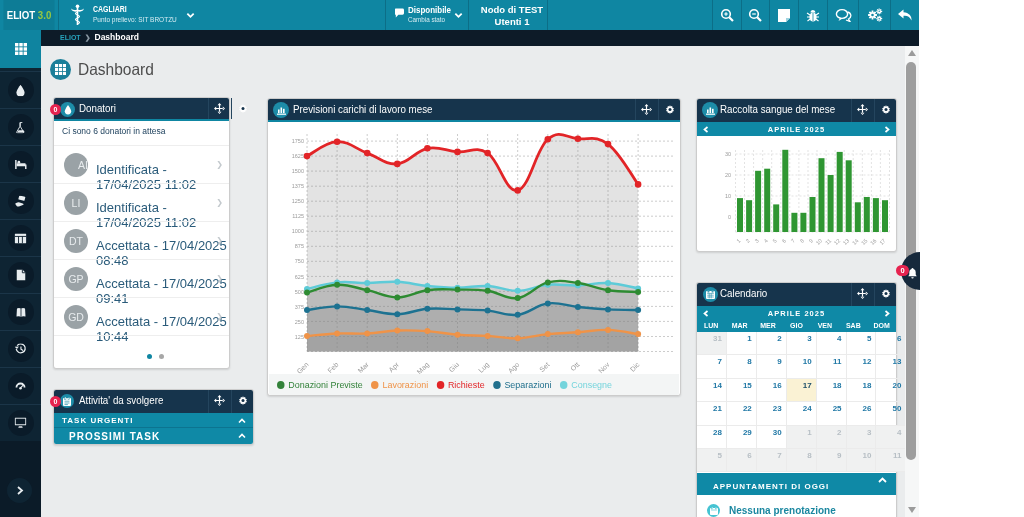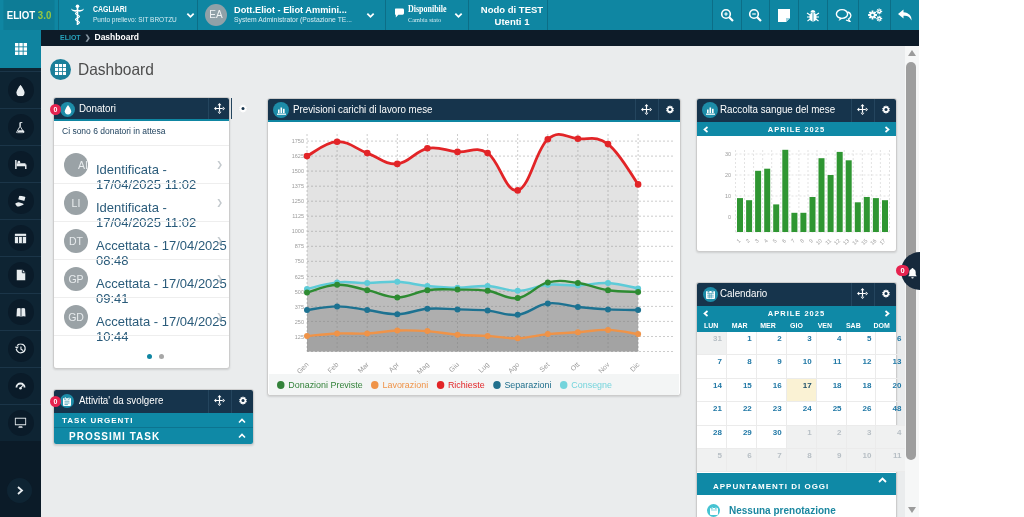--- a/index.html
+++ b/index.html
@@ -71,36 +71,26 @@
       </svg>
       <div style="position:absolute;left:34px;top:4px;">
         <div class="l1" style="font-size:8.5px;transform:scaleX(.82);transform-origin:left;">CAGLIARI</div>
         <div class="l2" style="transform:scaleX(.93);transform-origin:left;">Punto prelievo: SIT BROTZU</div>
       </div>
       <svg class="chev" style="left:127px;top:11px;" viewBox="0 0 10 10">
           <path d="M1.5 3 L5 6.5 L8.5 3" stroke="#fff" stroke-width="2" fill="none"></path>
         </svg>
     </div>
 
-    <div class="tsec" style="left:197px;width:188px;">
-      <div style="position:absolute;left:7px;top:4px;width:22px;height:22px;border-radius:50%;background:#90a1a8;color:#f0f4f5;font-size:10px;line-height:22px;text-align:center;">EA</div>
-      <div style="position:absolute;left:36px;top:4px;">
-        <div class="l1" style="transform:scaleX(.97);transform-origin:left;">Dott.Eliot - Eliot Ammini...</div>
-        <div class="l2" style="transform:scaleX(.97);transform-origin:left;">System Administrator (Postazione TE...</div>
-      </div>
-      <svg class="chev" style="left:168px;top:11px;" viewBox="0 0 10 10">
-          <path d="M1.5 3 L5 6.5 L8.5 3" stroke="#fff" stroke-width="2" fill="none"></path>
-        </svg>
-    </div>
 
     <div class="tsec" style="left:385px;width:83px;">
       <svg style="position:absolute;left:9px;top:8px;" width="9" height="10" viewBox="0 0 9 10" fill="#fff">
           <path d="M1.4 0.5 h6.2 a1.4 1.4 0 0 1 1.4 1.4 v3.4 a1.4 1.4 0 0 1 -1.4 1.4 h-4.2 l-2.6 2.8 v-2.8 a1.4 1.4 0 0 1 -1.3-1.4 v-3.4 a1.4 1.4 0 0 1 1.4-1.4 z"></path>
         </svg>
-      <div style="position:absolute;left:22px;top:4px;font-family:Liberation Serif, serif;">
+      <div style="position:absolute;left:22px;top:4px;">
         <div class="l1" style="transform:scaleX(.84);transform-origin:left;">Disponibile</div>
         <div class="l2" style="transform:scaleX(.9);transform-origin:left;">Cambia stato</div>
       </div>
       <svg class="chev" style="left:68px;top:11px;" viewBox="0 0 10 10">
           <path d="M1.5 3 L5 6.5 L8.5 3" stroke="#fff" stroke-width="2" fill="none"></path>
         </svg>
     </div>
 
     <div class="tsec" style="left:468px;width:79px;text-align:center;padding-left:8px;">
       <div class="l1" style="margin-top:4px;">Nodo di TEST</div>
@@ -700,21 +690,21 @@
         <div class="today">17</div>
         <div>18</div>
         <div>18</div>
         <div>20</div>
       <div>21</div>
         <div>22</div>
         <div>23</div>
         <div>24</div>
         <div>25</div>
         <div>26</div>
-        <div>48</div>
+        <div>50</div>
       <div>28</div>
         <div>29</div>
         <div>30</div>
         <div class="off">1</div>
         <div class="off">2</div>
         <div class="off">3</div>
         <div class="off">4</div>
       <div class="off">5</div>
         <div class="off">6</div>
         <div class="off">7</div>

